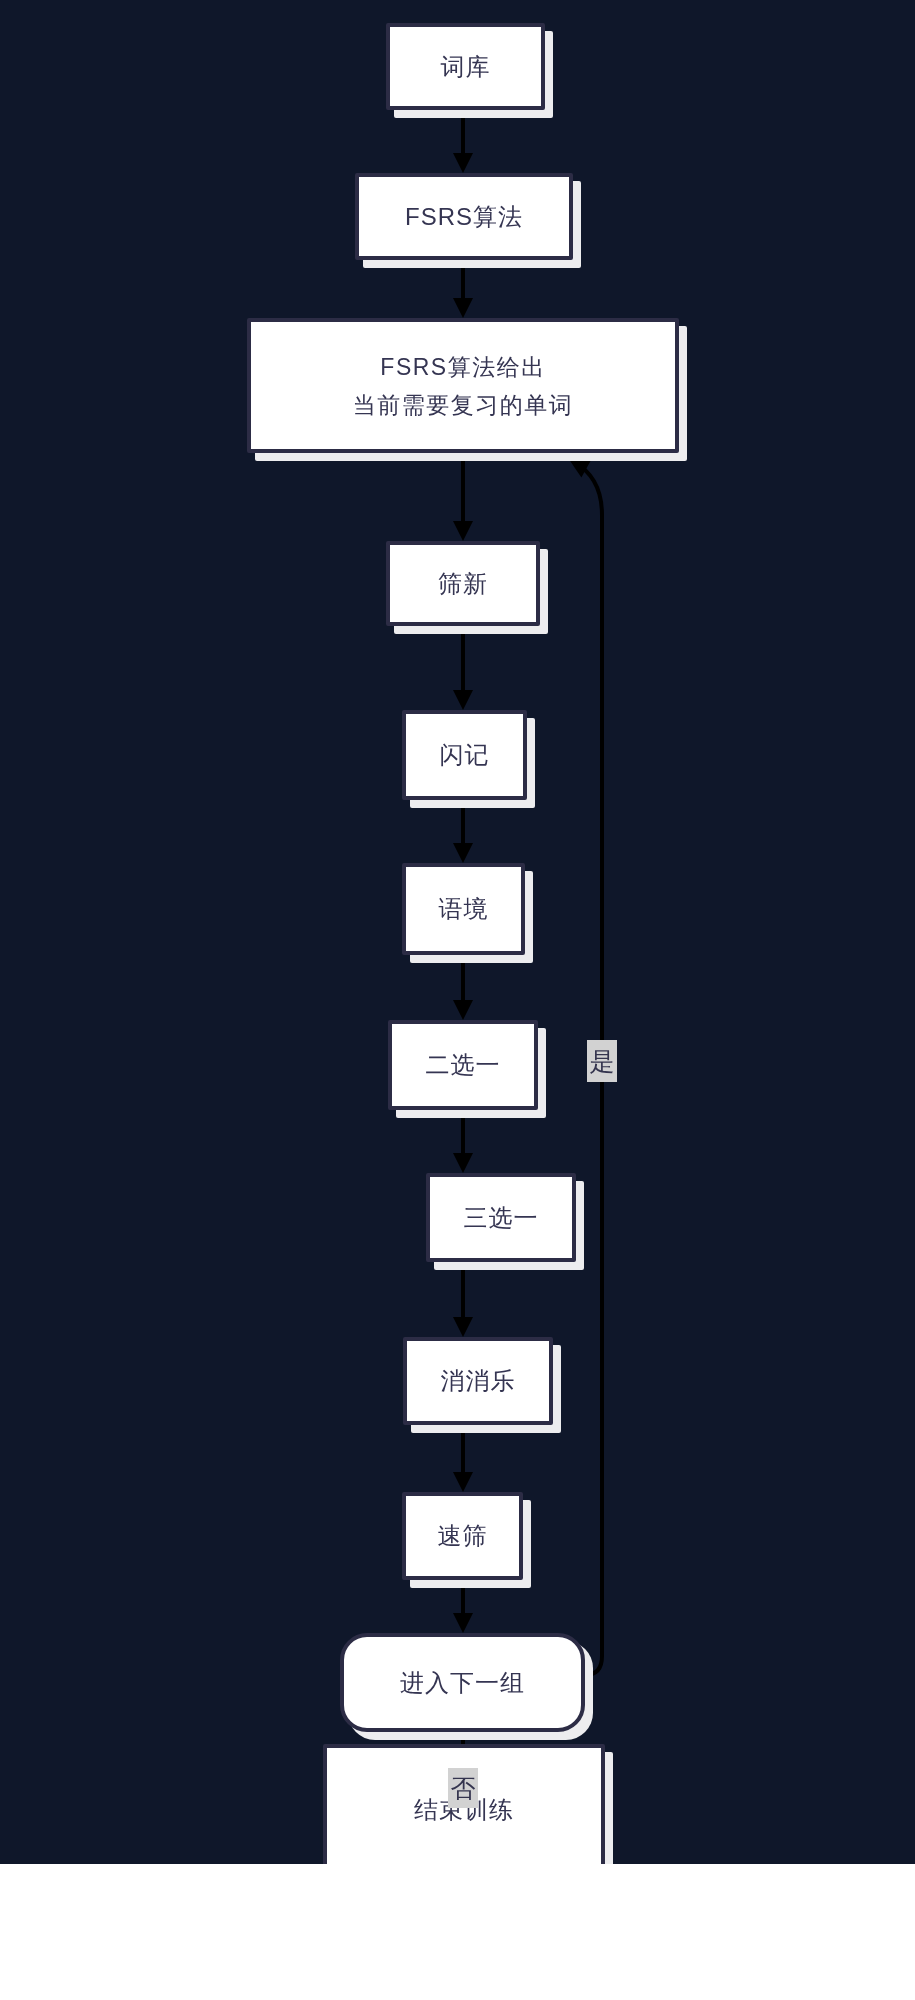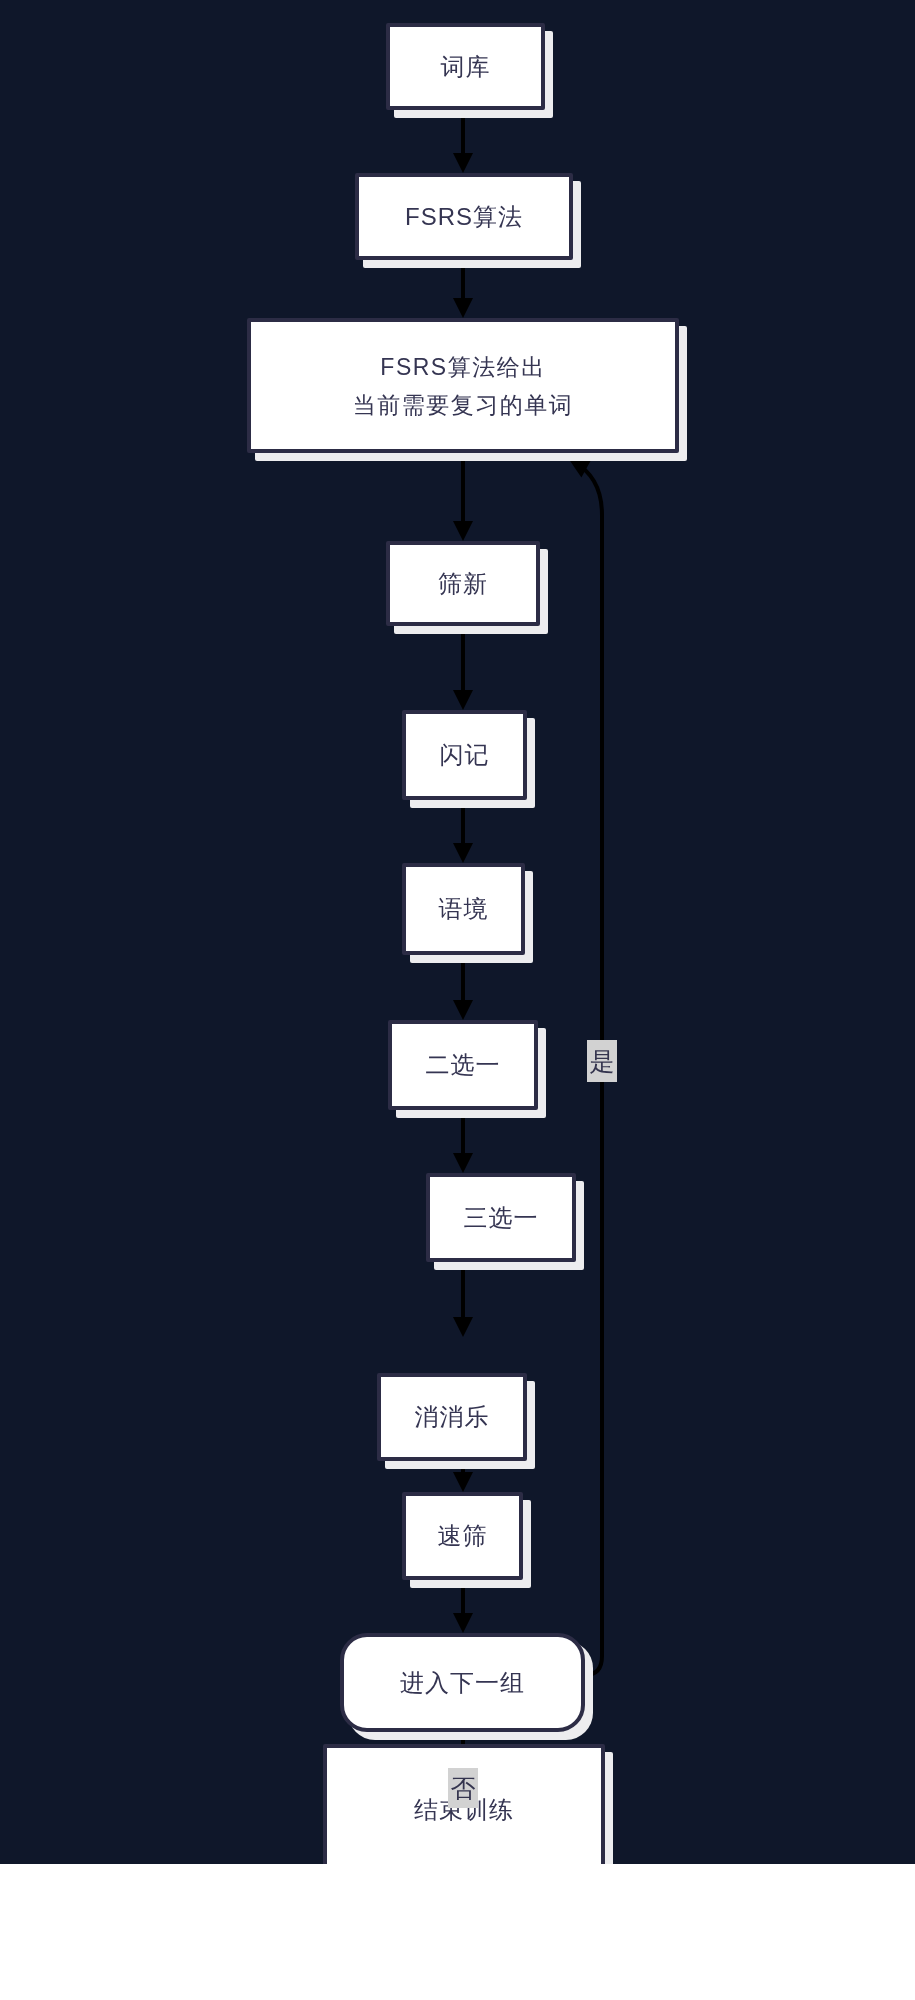--- a/index.html
+++ b/index.html
@@ -90,21 +90,21 @@
   <div class="node" style="left:402px; top:710px; width:125px; height:90px;">闪记</div>
 
   <div class="node" style="left:386px; top:541px; width:154px; height:85px;">筛新</div>
 
   <div class="node" style="left:402px; top:863px; width:123px; height:92px;">语境</div>
 
   <div class="node" style="left:388px; top:1020px; width:150px; height:90px;">二选一</div>
 
   <div class="node" style="left:388px; top:1173px; width:150px; height:89px;margin-left:38px;">三选一</div>
 
-  <div class="node" style="left:377px; top:1337px; width:150px; height:88px;margin-top:36px;">消消乐</div>
+  <div class="node" style="left:403px; top:1337px; width:150px; height:88px;">消消乐</div>
 
   <div class="node" style="left:402px; top:1492px; width:121px; height:88px;">速筛</div>
 
   <div class="node" style="left:340px; top:1633px; width:245px; height:99px;border-radius:27px;">进入下一组</div>
 
   <div class="node" style="left:323px; top:1744px; width:282px; height:132px;">结束训练</div>
 
   <div class="edge-label" style="left:587px; top:1040px; width:30px; height:42px;">是</div>
 
   <div class="edge-label" style="left:448px; top:1768px; width:30px; height:40px;">否</div>

